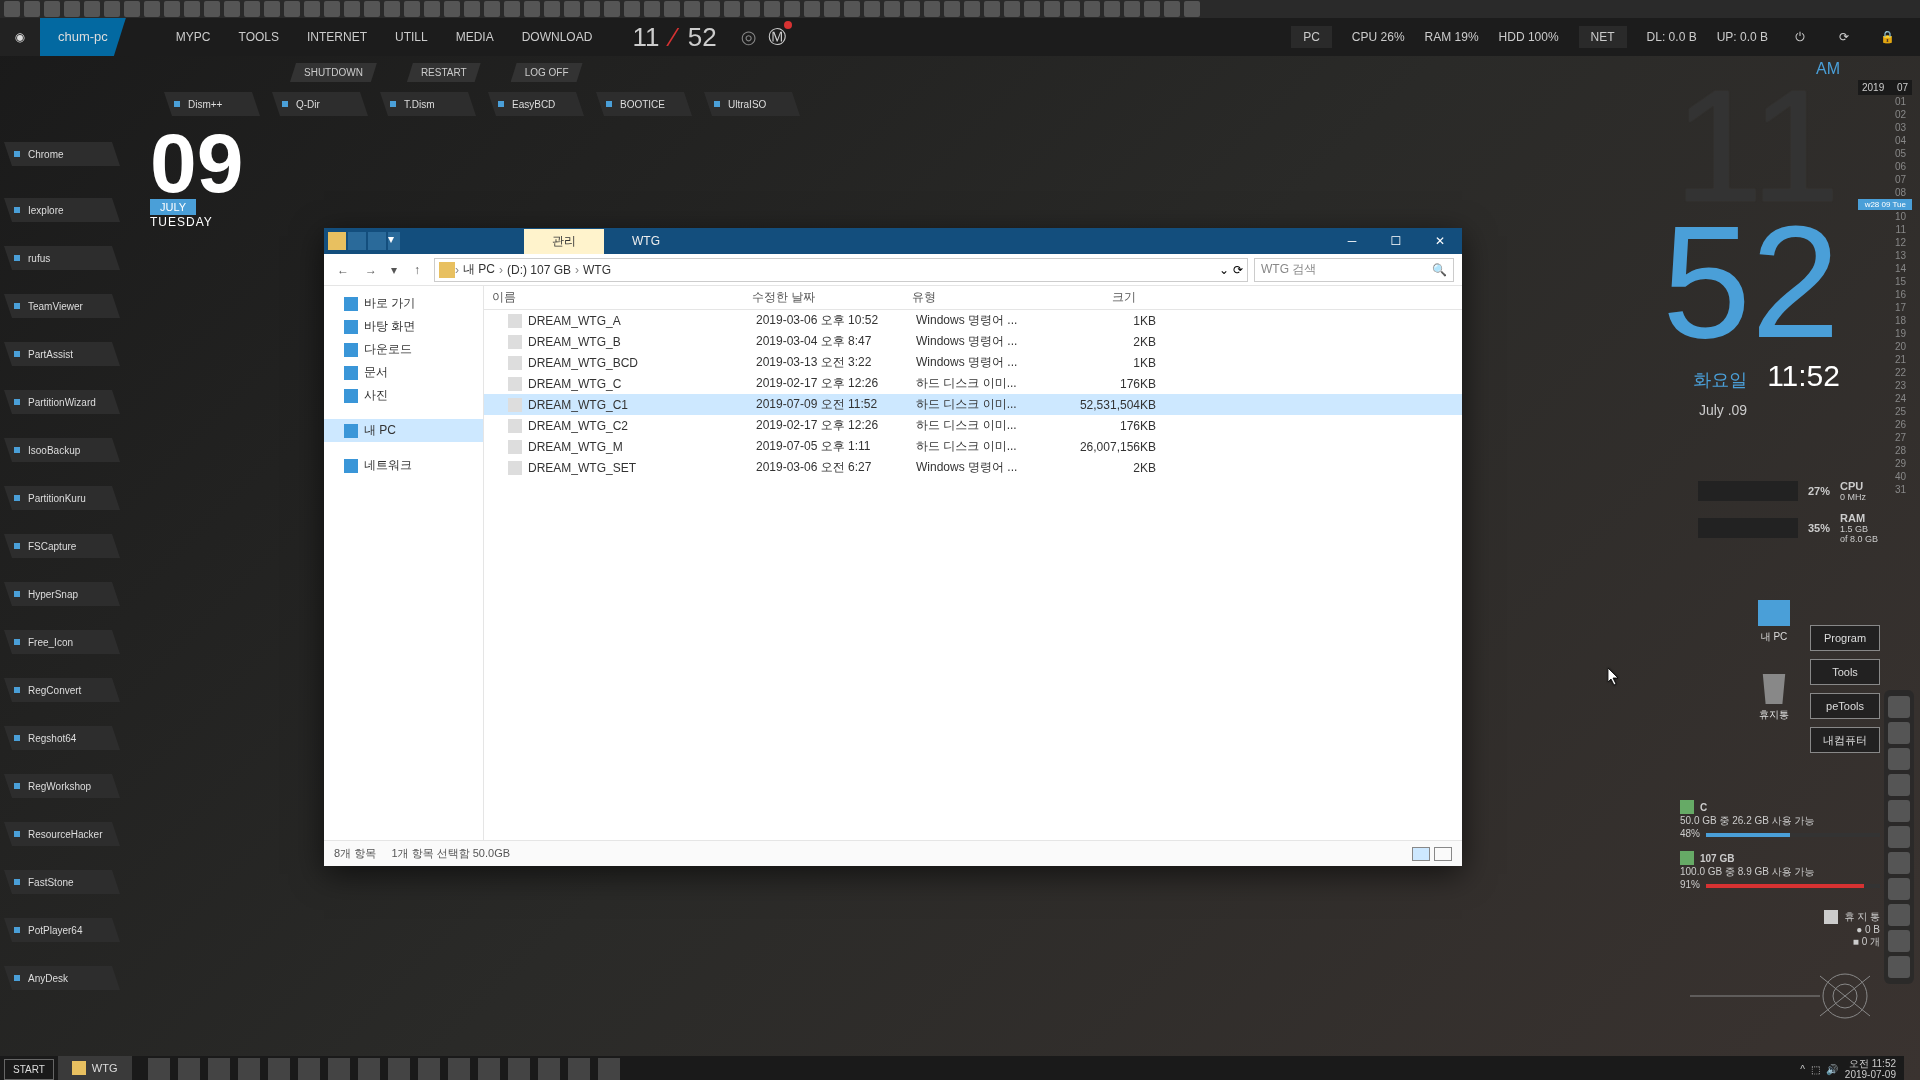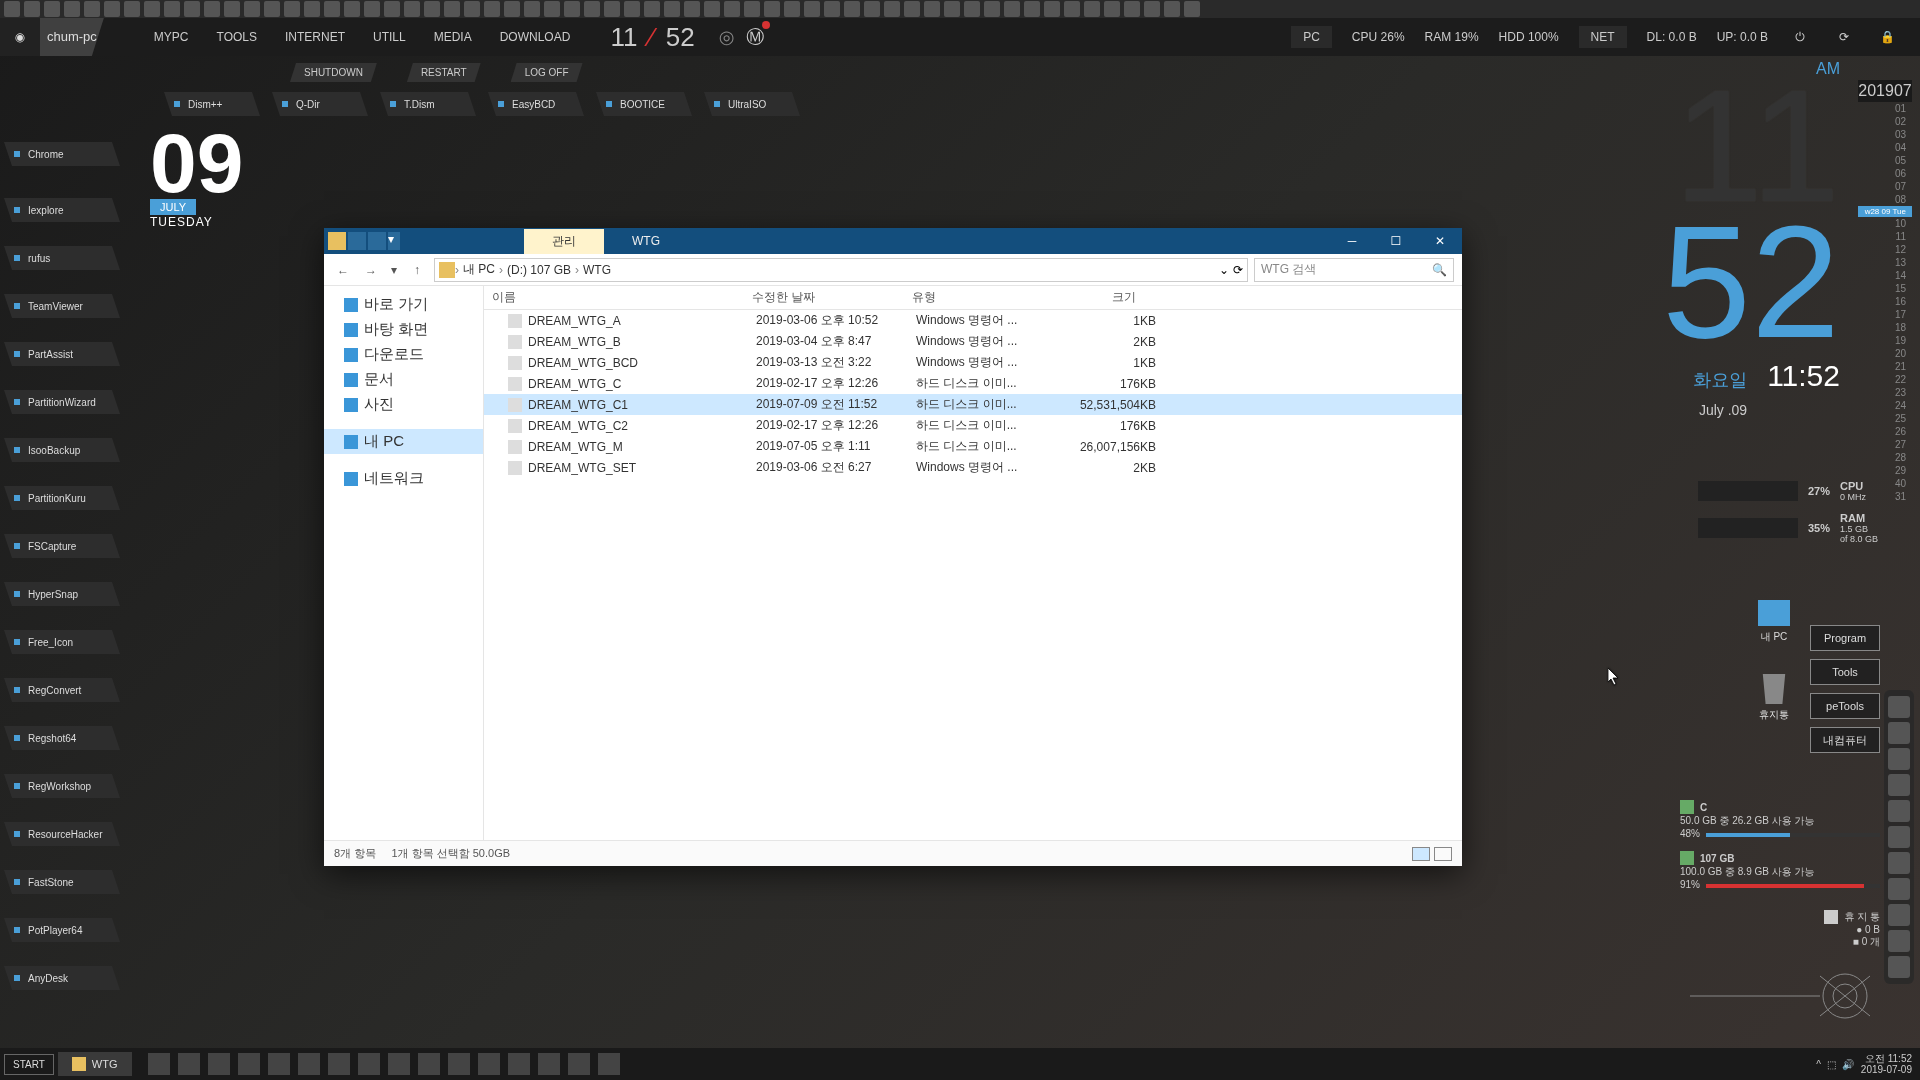--- a/index.html
+++ b/index.html
@@ -5,21 +5,21 @@
 * { margin: 0; padding: 0; box-sizing: border-box; font-family: "Malgun Gothic", "Segoe UI", sans-serif; }
 body { width: 1920px; height: 1080px; background: linear-gradient(135deg, #1a1a1a, #2a2a28, #3a3330); position: relative; overflow: hidden; }
 
 
 .top-taskbar { position: absolute; top: 0; left: 0; right: 0; height: 18px; background: #2a2a2a; display: flex; align-items: center; padding: 0 4px; gap: 4px; }
 .top-taskbar .ico { width: 16px; height: 16px; background: #555; border-radius: 2px; }
 
 
 .menubar { position: absolute; top: 18px; left: 0; right: 0; height: 38px; background: #1c1c1c; display: flex; align-items: center; color: #ddd; font-size: 12px; }
 .menubar .logo { width: 40px; height: 38px; background: #222; display: flex; align-items: center; justify-content: center; }
-.menubar .hostname { background: #404040; padding: 0 7px; height: 38px; line-height: 38px; font-size: 13px; clip-path: polygon(0 0, 100% 0, calc(100% - 12px) 100%, 0 100%); }
+.menubar .hostname { background: #0369a1; padding: 0 18px; height: 38px; line-height: 38px; font-size: 13px; clip-path: polygon(0 0, 100% 0, calc(100% - 12px) 100%, 0 100%); }
 .menubar .menu-items { display: flex; gap: 28px; padding-left: 50px; }
 .menubar .menu-item { color: #ccc; font-size: 12px; }
 .menubar .clock-center { margin-left: 40px; display: flex; align-items: center; gap: 12px; font-size: 26px; color: #ccc; }
 .menubar .clock-center .sep { color: #d73232; }
 .menubar .right { margin-left: auto; display: flex; align-items: center; gap: 20px; padding-right: 20px; font-size: 12px; color: #ccc; }
 .menubar .right .sect { background: #2a2a2a; padding: 4px 12px; }
 .menubar .right .iconbtn { width: 24px; height: 24px; display: flex; align-items: center; justify-content: center; color: #ccc; cursor: pointer; }
 
 
 .sysrow { position: absolute; top: 63px; left: 0; display: flex; gap: 30px; padding-left: 290px; }
@@ -51,21 +51,21 @@
 .exp-ribbon .rtab { padding: 4px 14px; color: #333; }
 .exp-ribbon .rtab.file { background: #1979ca; color: #fff; }
 .exp-ribbon .help { margin-left: auto; color: #1979ca; padding-right: 8px; display: flex; gap: 6px; }
 .exp-nav { height: 32px; background: #fff; border-bottom: 1px solid #e5e5e5; display: flex; align-items: center; padding: 0 8px; gap: 6px; font-size: 12px; }
 .exp-nav .navbtn { width: 22px; height: 22px; display: flex; align-items: center; justify-content: center; color: #555; cursor: pointer; }
 .exp-nav .addrbar { flex: 1; border: 1px solid #ccc; height: 24px; display: flex; align-items: center; padding: 0 4px; }
 .exp-nav .addrbar .crumb { padding: 0 4px; color: #333; }
 .exp-nav .addrbar .sep { color: #888; }
 .exp-nav .search { width: 200px; border: 1px solid #ccc; height: 24px; padding: 0 6px; color: #888; display: flex; align-items: center; justify-content: space-between; }
 .exp-body { flex: 1; display: flex; background: #fff; }
-.exp-tree { width: 160px; border-right: 1px solid #e5e5e5; padding: 6px 0; font-size: 15px; }
+.exp-tree { width: 160px; border-right: 1px solid #e5e5e5; padding: 6px 0; font-size: 12px; }
 .exp-tree .node { padding: 3px 8px 3px 20px; display: flex; align-items: center; gap: 6px; color: #333; cursor: pointer; }
 .exp-tree .node.sel { background: #cde8ff; }
 .exp-tree .node .ni { width: 14px; height: 14px; }
 .exp-files { flex: 1; }
 .exp-cols { display: flex; border-bottom: 1px solid #e5e5e5; font-size: 12px; color: #555; height: 24px; align-items: center; }
 .exp-cols .col { padding: 0 8px; }
 .col-name { width: 260px; padding-left: 12px; }
 .col-date { width: 160px; }
 .col-type { width: 120px; }
 .col-size { width: 120px; text-align: right; }
@@ -79,21 +79,21 @@
 
 .rclock { position: absolute; top: 60px; right: 80px; text-align: right; }
 .rclock .ampm { color: #4a9fd8; font-size: 16px; }
 .rclock .h { color: #333; font-size: 160px; font-weight: 200; line-height: 0.85; text-shadow: 0 0 2px rgba(100,100,100,0.3); }
 .rclock .m { color: #4a9fd8; font-size: 160px; font-weight: 300; line-height: 0.85; }
 .rclock .date { color: #ccc; font-size: 14px; margin-top: 10px; }
 .rclock .time2 { color: #fff; font-size: 30px; }
 
 
 .calstrip { position: absolute; top: 80px; right: 8px; width: 54px; }
-.calstrip .hdr { background: #1a1a1a; color: #ccc; font-size: 16px; padding: 2px 4px; display: flex; justify-content: center; }
+.calstrip .hdr { background: #1a1a1a; color: #ccc; font-size: 10px; padding: 2px 4px; display: flex; justify-content: space-between; }
 .calstrip .days { font-size: 10px; color: #888; }
 .calstrip .days .d { padding: 1px 6px; text-align: right; }
 .calstrip .days .d.today { background: #4a9fd8; color: #fff; }
 
 
 .gauges { position: absolute; top: 480px; right: 40px; width: 200px; color: #ccc; font-size: 11px; }
 .gauge { display: flex; align-items: center; justify-content: flex-end; gap: 10px; margin-bottom: 10px; }
 .gauge .bar { width: 100px; height: 20px; background: #222; position: relative; }
 .gauge .pct { font-weight: bold; }
 .rfolders { position: absolute; top: 625px; right: 40px; display: flex; flex-direction: column; gap: 8px; }
@@ -103,21 +103,21 @@
 .disks { position: absolute; top: 800px; right: 40px; width: 200px; color: #ccc; font-size: 10px; }
 .disk { margin-bottom: 12px; }
 .disk .dbar { height: 4px; background: #333; margin-top: 2px; position: relative; }
 .disk .dbar .fill { position: absolute; left: 0; top: 0; bottom: 0; background: #4a9fd8; }
 
 
 .rappbar { position: absolute; top: 690px; right: 6px; width: 30px; background: rgba(40,40,40,0.8); border-radius: 6px; padding: 6px 0; display: flex; flex-direction: column; gap: 4px; align-items: center; }
 .rappbar .ai { width: 22px; height: 22px; background: #555; border-radius: 3px; }
 
 
-.taskbar { position: absolute; bottom: 0; left: 0; right: 0; height: 32px; background: #1a1a1a; display: flex; align-items: center; }
+.taskbar { position: absolute; bottom: 0; left: 0; right: 16px; height: 24px; background: #1a1a1a; display: flex; align-items: flex-end; }
 .taskbar .start { border: 1px solid #666; color: #ddd; font-size: 10px; padding: 4px 8px; margin: 0 4px; cursor: pointer; }
 .taskbar .task { background: #3a3a3a; color: #ddd; font-size: 11px; padding: 5px 14px; margin-right: 6px; display: flex; align-items: center; gap: 6px; cursor: pointer; }
 .taskbar .task .ti { width: 14px; height: 14px; background: #e8c060; }
 .taskbar .pins { display: flex; gap: 8px; padding-left: 10px; }
 .taskbar .pins .pi { width: 22px; height: 22px; background: #444; cursor: pointer; }
 .taskbar .tray { margin-left: auto; display: flex; align-items: center; gap: 6px; padding-right: 8px; font-size: 10px; color: #ccc; }
 .taskbar .tray .clk { text-align: right; line-height: 1.1; }
 
 
 .cursor { position: absolute; top: 668px; left: 1608px; width: 12px; height: 18px; pointer-events: none; }

